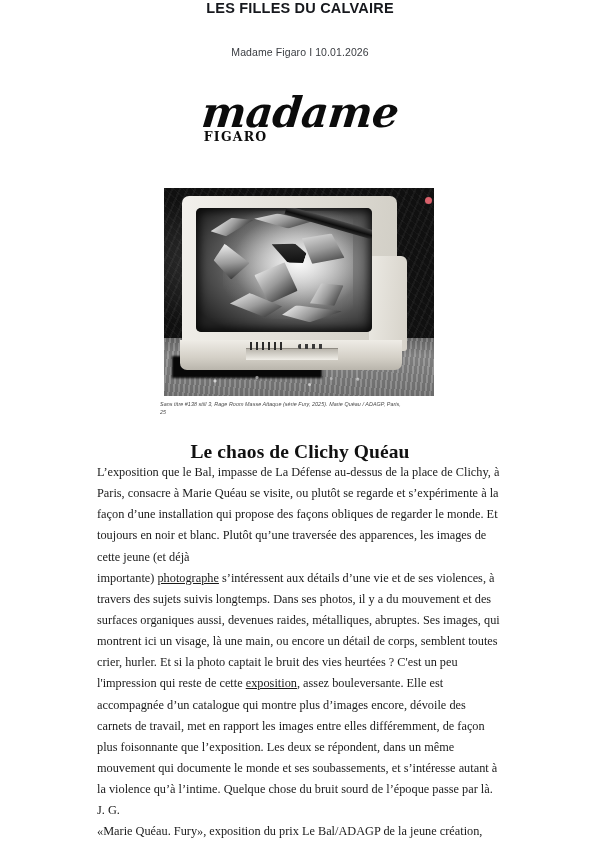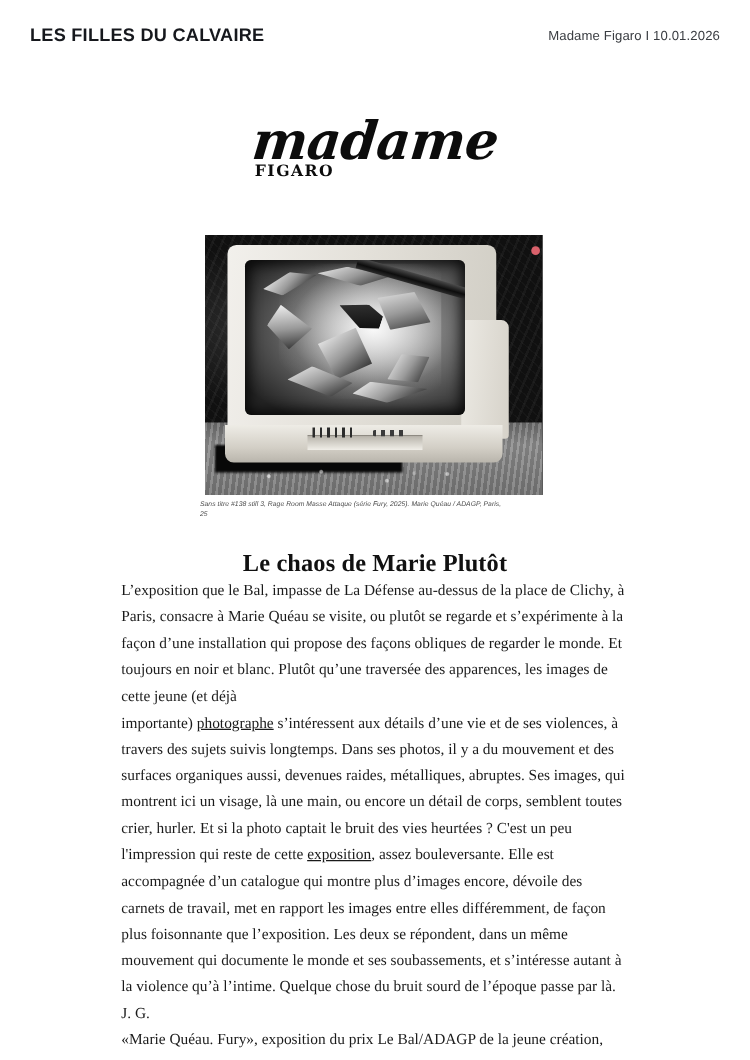--- a/index.html
+++ b/index.html
@@ -20,20 +20,21 @@
   .page-header {
     position: absolute;
     top: 0; left: 0;
     width: 600px;
     height: 58px;
     display: flex;
     align-items: center;
     justify-content: space-between;
     padding: 0 24px;
     box-sizing: border-box;
+    flex-direction: column;
   }
   .gallery-name {
     font-family: "Liberation Sans", sans-serif;
     font-weight: bold;
     font-size: 14.5px;
     letter-spacing: 0.2px;
     color: #16181d;
     white-space: nowrap;
   }
   .source-line {
@@ -356,21 +357,21 @@
     <div class="red-dot" style="background: rgb(217, 97, 107);"></div>
   </div>
 </div>
 
 <div class="photo-caption">
   <span>Sans titre #138 still 3, Rage Room Masse Attaque (série Fury, 2025). Marie Quéau / ADAGP, Paris,</span>
   <br>
   <span>25</span>
 </div>
 
-<h1 class="article-title">Le chaos de Marie Plutôt</h1>
+<h1 class="article-title">Le chaos de Clichy Quéau</h1>
 
 <div class="article-body">
   <p><span>L’exposition que le Bal, impasse de La Défense au-dessus de la place de Clichy, à Paris, consacre à Marie Quéau se visite, ou plutôt se regarde et s’expérimente à la façon d’une installation qui propose des façons obliques de regarder le monde. Et toujours en noir et blanc. Plutôt qu’une traversée des apparences, les images de cette jeune (et déjà</span></p>
 
   <p><span>importante) </span><a class="inline-link" href="#">photographe</a><span> s’intéressent aux détails d’une vie et de ses violences, à travers des sujets suivis longtemps. Dans ses photos, il y a du mouvement et des surfaces organiques aussi, devenues raides, métalliques, abruptes. Ses images, qui montrent ici un visage, là une main, ou encore un détail de corps, semblent toutes crier, hurler. Et si la photo captait le bruit des vies heurtées ? C'est un peu l'impression qui reste de cette </span><a class="inline-link" href="#">exposition</a><span>, assez bouleversante. Elle est accompagnée d’un catalogue qui montre plus d’images encore, dévoile des carnets de travail, met en rapport les images entre elles différemment, de façon plus foisonnante que l’exposition. Les deux se répondent, dans un même mouvement qui documente le monde et ses soubassements, et s’intéresse autant à la violence qu’à l’intime. Quelque chose du bruit sourd de l’époque passe par là. </span><span class="bold-initials">J. G.</span></p>
 
   <p><span>«Marie Quéau. Fury», exposition du prix Le Bal/ADAGP de la jeune création, jusqu’au 8 février, au Bal, à Paris. </span><a class="inline-link" href="#">le-bal.fr</a></p>
 </div>
 
 </body></html>

